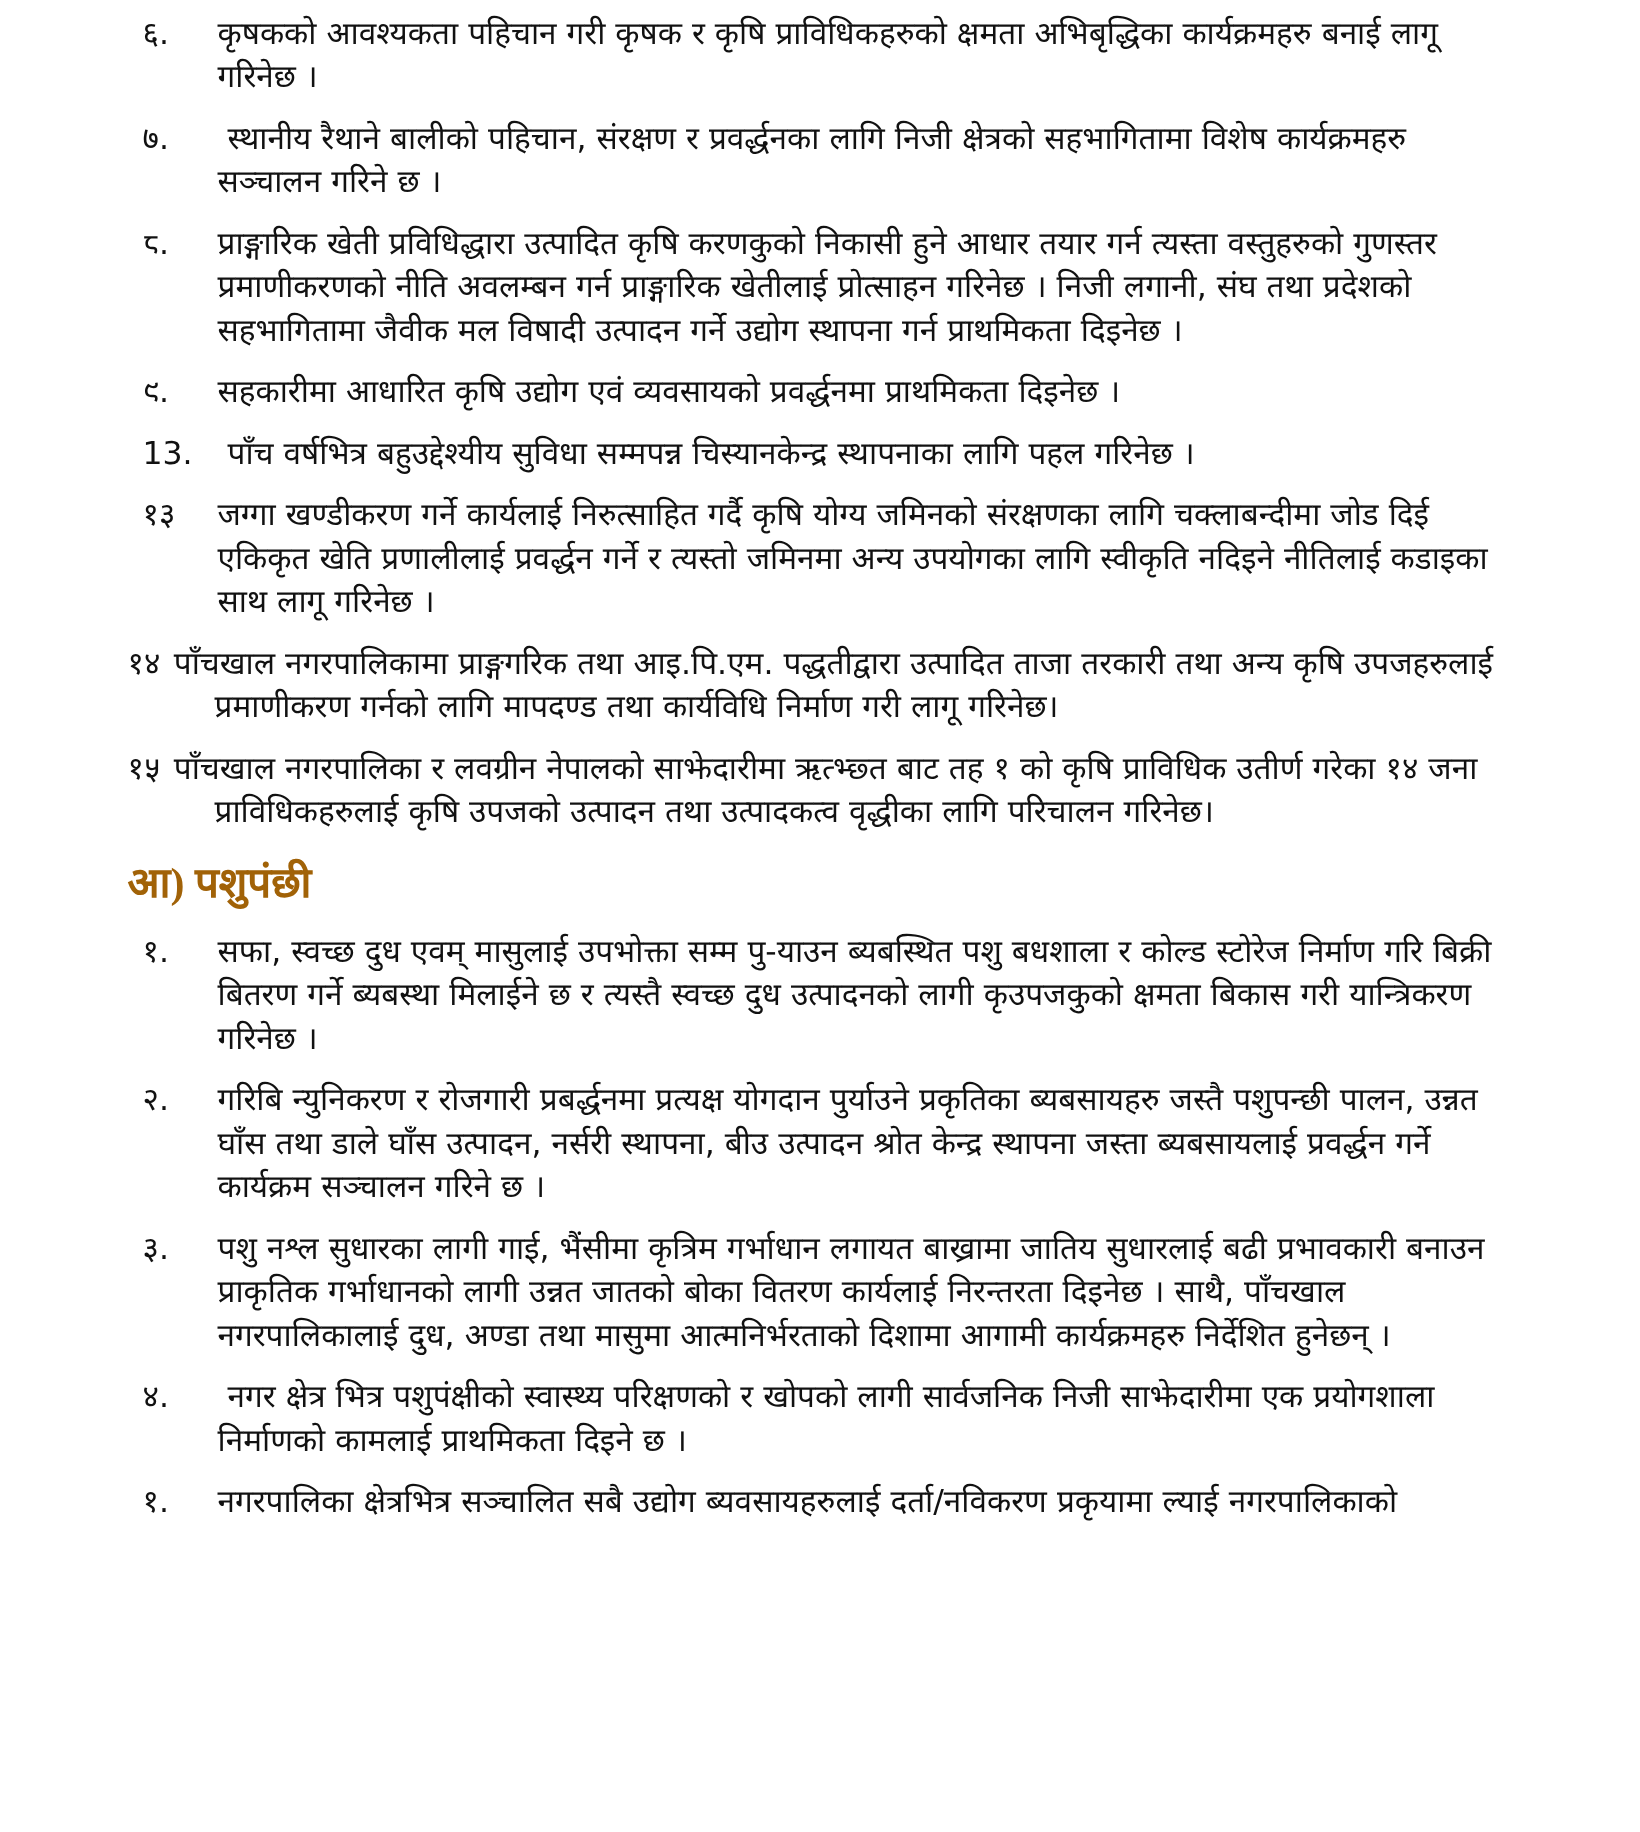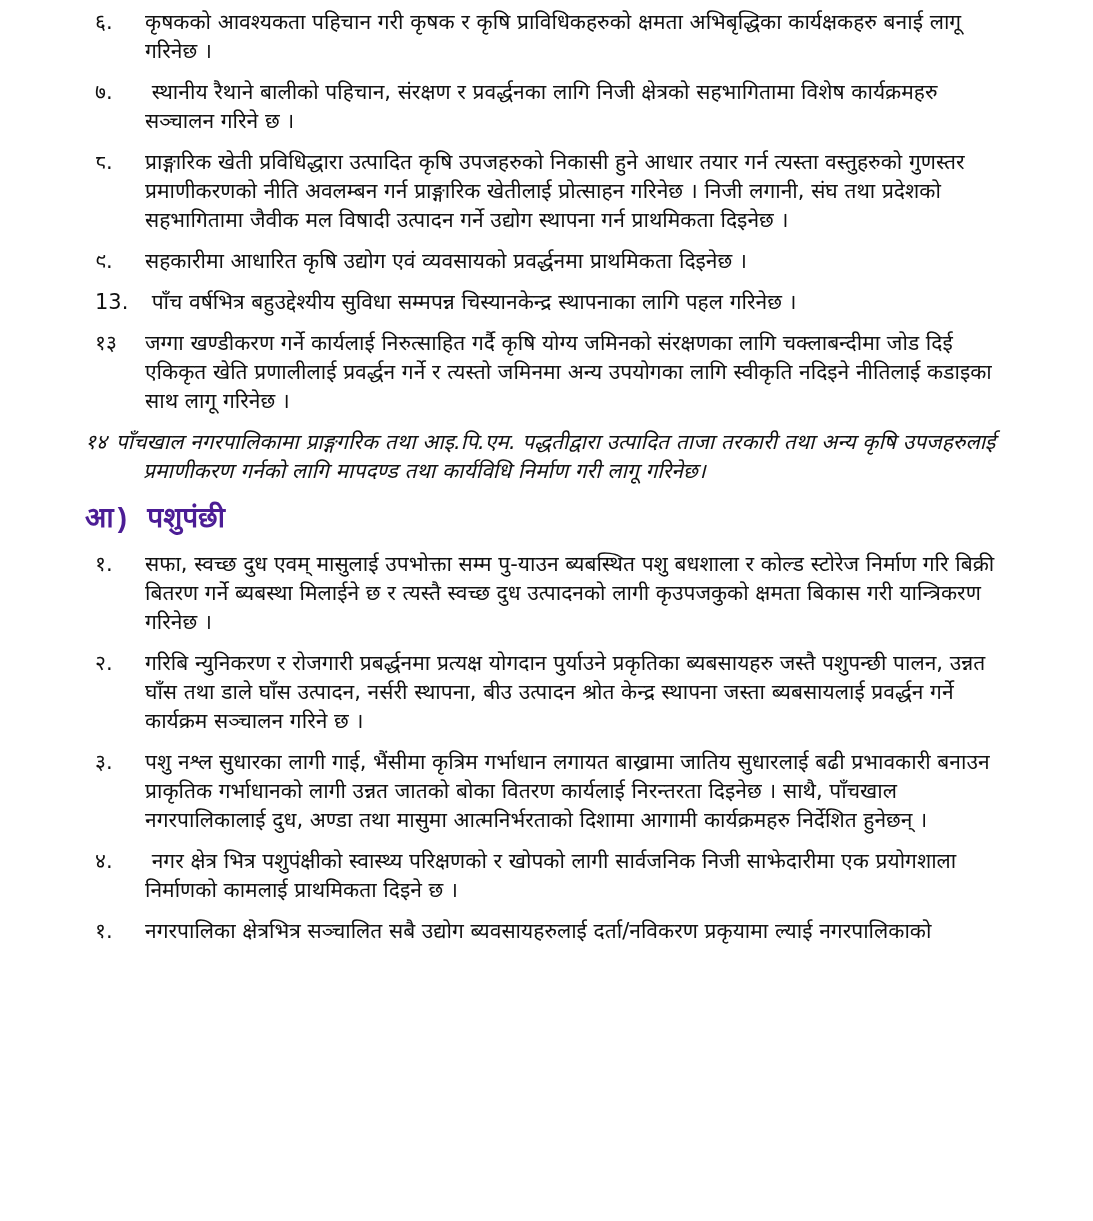--- a/index.html
+++ b/index.html
@@ -32,66 +32,68 @@
   .item .txt {
     flex: 1 1 auto;
     max-width: 858px;
   }
   .item-flush {
     margin-left: -10px;
     padding-left: 58px;
     text-indent: -58px;
     max-width: 918px;
     margin-bottom: 12px;
-    font-style: italic;
   }
   .item-flush .num-inline {
     margin-right: 9px;
   }
   h2.section-heading {
     font-size: 28px;
     line-height: 36px;
     font-weight: 700;
-    color: #4c1d95;
+    color: #a16207;
     margin: 16px 0 12px -10px;
-    font-family: Liberation Mono, monospace;
+    font-family: Liberation Serif, serif;
   }
 </style>
 </head>
 <body>
 
 <div class="page">
 
   <div class="item">
     <span class="num">६.</span>
-    <div class="txt">कृषकको आवश्यकता पहिचान गरी कृषक र कृषि प्राविधिकहरुको क्षमता अभिबृद्धिका कार्यक्षकहरु बनाई लागू गरिनेछ ।</div>
+    <div class="txt">कृषकको आवश्यकता पहिचान गरी कृषक र कृषि प्राविधिकहरुको क्षमता अभिबृद्धिका कार्यक्रमहरु बनाई लागू गरिनेछ ।</div>
   </div>
   <div class="item">
     <span class="num">७.</span>
     <div class="txt">&nbsp;स्थानीय रैथाने बालीको पहिचान, संरक्षण र प्रवर्द्धनका लागि निजी क्षेत्रको सहभागितामा विशेष कार्यक्रमहरु सञ्चालन गरिने छ ।</div>
   </div>
   <div class="item">
     <span class="num">८.</span>
-    <div class="txt">प्राङ्गारिक खेती प्रविधिद्धारा उत्पादित कृषि उपजहरुको निकासी हुने आधार तयार गर्न त्यस्ता वस्तुहरुको गुणस्तर प्रमाणीकरणको नीति अवलम्बन गर्न प्राङ्गारिक खेतीलाई प्रोत्साहन गरिनेछ । निजी लगानी, संघ तथा प्रदेशको सहभागितामा जैवीक मल विषादी उत्पादन गर्ने उद्योग स्थापना गर्न प्राथमिकता दिइनेछ ।</div>
+    <div class="txt">प्राङ्गारिक खेती प्रविधिद्धारा उत्पादित कृषि करणकुको निकासी हुने आधार तयार गर्न त्यस्ता वस्तुहरुको गुणस्तर प्रमाणीकरणको नीति अवलम्बन गर्न प्राङ्गारिक खेतीलाई प्रोत्साहन गरिनेछ । निजी लगानी, संघ तथा प्रदेशको सहभागितामा जैवीक मल विषादी उत्पादन गर्ने उद्योग स्थापना गर्न प्राथमिकता दिइनेछ ।</div>
   </div>
   <div class="item">
     <span class="num">९.</span>
     <div class="txt">सहकारीमा आधारित कृषि उद्योग एवं व्यवसायको प्रवर्द्धनमा प्राथमिकता दिइनेछ ।</div>
   </div>
   <div class="item">
     <span class="num">13.</span>
     <div class="txt">&nbsp;पाँच वर्षभित्र बहुउद्देश्यीय सुविधा सम्मपन्न चिस्यानकेन्द्र स्थापनाका लागि पहल गरिनेछ ।</div>
   </div>
   <div class="item">
     <span class="num">१३</span>
     <div class="txt">जग्गा खण्डीकरण गर्ने कार्यलाई निरुत्साहित गर्दै कृषि योग्य जमिनको संरक्षणका लागि चक्लाबन्दीमा जोड दिई एकिकृत खेति प्रणालीलाई प्रवर्द्धन गर्ने र त्यस्तो जमिनमा अन्य उपयोगका लागि स्वीकृति नदिइने नीतिलाई कडाइका साथ लागू गरिनेछ ।</div>
   </div>
 
   <div class="item-flush">
     <span class="num-inline">१४</span><span>पाँचखाल नगरपालिकामा प्राङ्गगरिक तथा आइ.पि.एम. पद्धतीद्वारा उत्पादित ताजा तरकारी तथा अन्य कृषि उपजहरुलाई प्रमाणीकरण गर्नको लागि मापदण्ड तथा कार्यविधि निर्माण गरी लागू गरिनेछ।</span>
+  </div>
+  <div class="item-flush">
+    <span class="num-inline">१५</span><span>पाँचखाल नगरपालिका र लवग्रीन नेपालको साझेदारीमा ऋत्भ्छ्त बाट तह १ को कृषि प्राविधिक उतीर्ण गरेका १४ जना प्राविधिकहरुलाई कृषि उपजको उत्पादन तथा उत्पादकत्व वृद्धीका लागि परिचालन गरिनेछ।</span>
   </div>
 
   <h2 class="section-heading">आ) पशुपंछी</h2>
 
   <div class="item">
     <span class="num">१.</span>
     <div class="txt">सफा, स्वच्छ दुध एवम् मासुलाई उपभोक्ता सम्म पु-याउन ब्यबस्थित पशु बधशाला र कोल्ड स्टोरेज निर्माण गरि बिक्री बितरण गर्ने ब्यबस्था मिलाईने छ र त्यस्तै स्वच्छ दुध उत्पादनको लागी कृउपजकुको क्षमता बिकास गरी यान्त्रिकरण गरिनेछ ।</div>
   </div>
   <div class="item">
     <span class="num">२.</span>

